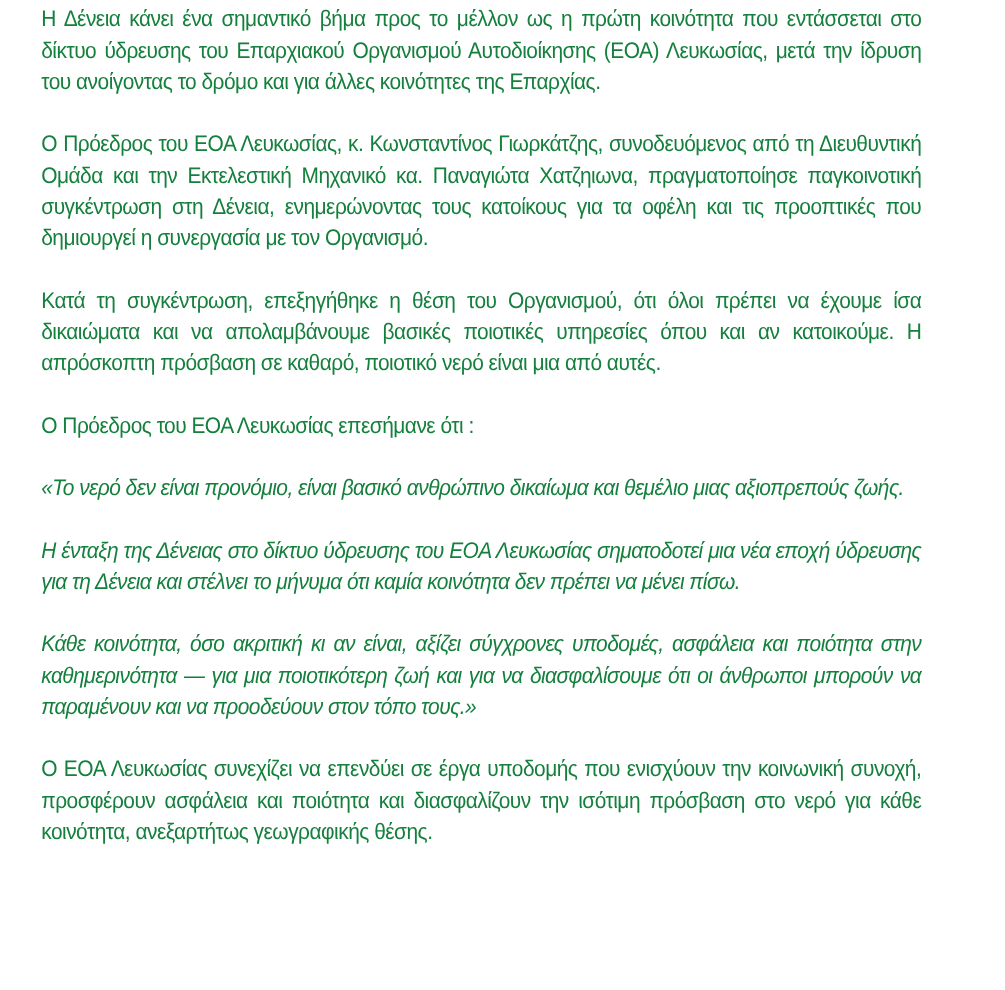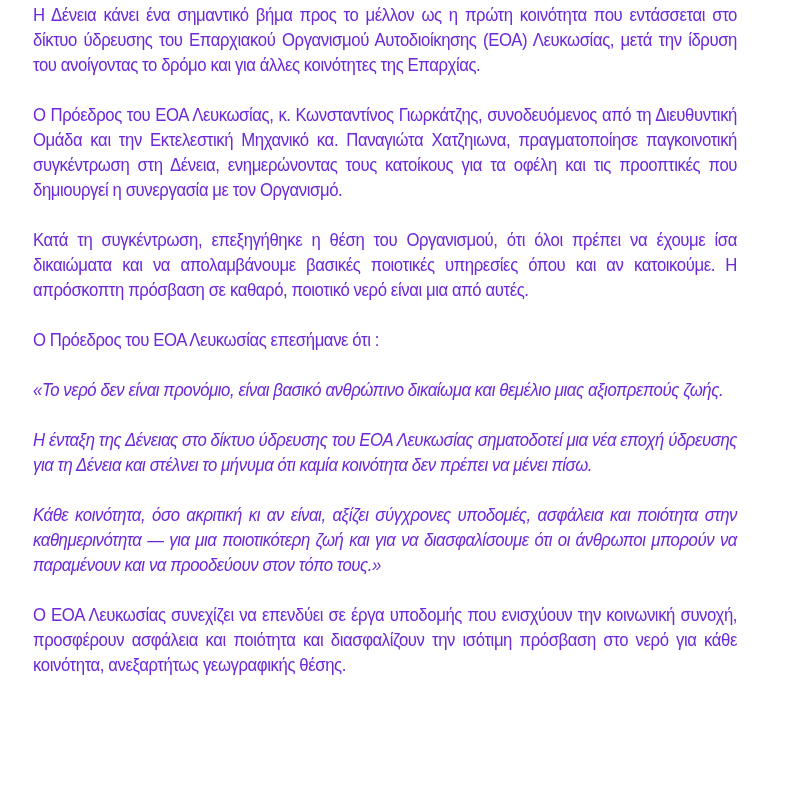--- a/index.html
+++ b/index.html
@@ -1,20 +1,20 @@
 <!DOCTYPE html>
 <html><head>
 <meta charset="utf-8">
 <style>
   html, body { margin: 0; padding: 0; background: #ffffff; }
   body { width: 804px; height: 792px; overflow: hidden; position: relative; }
   .doc {
     position: absolute; left: 33px; top: 3px; width: 704px;
     font-family: "Liberation Sans", sans-serif;
-    font-size: 18px; line-height: 25px; color: #6d28d9;
+    font-size: 18px; line-height: 25px; color: #15803d;
     letter-spacing: -0.45px; word-spacing: 0px;
   }
   .doc p { margin: 0 0 25px 0; text-align: justify; text-align-last: left; transform: scaleX(0.93); transform-origin: left top; width: 757px; }
   .doc p.quote { font-style: italic; }
 </style>
 </head>
 <body>
 
 <div class="doc">
   <p>Η Δένεια κάνει ένα σημαντικό βήμα προς το μέλλον ως η πρώτη κοινότητα που εντάσσεται στο δίκτυο ύδρευσης του Επαρχιακού Οργανισμού Αυτοδιοίκησης (ΕΟΑ) Λευκωσίας, μετά την ίδρυση του ανοίγοντας το δρόμο και για άλλες κοινότητες της Επαρχίας.</p>

